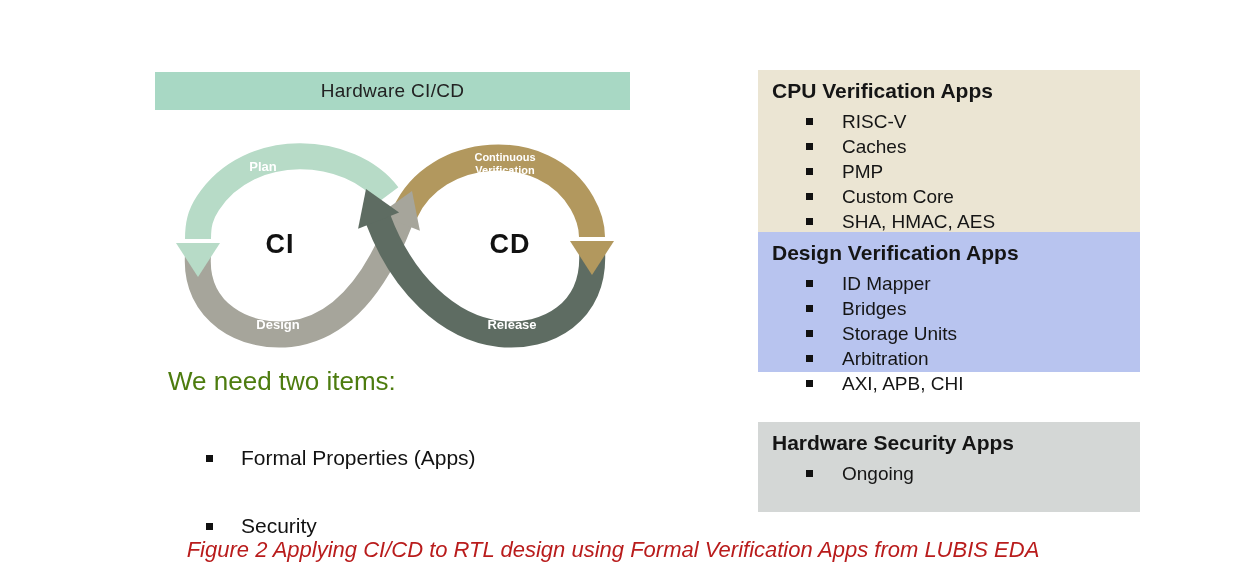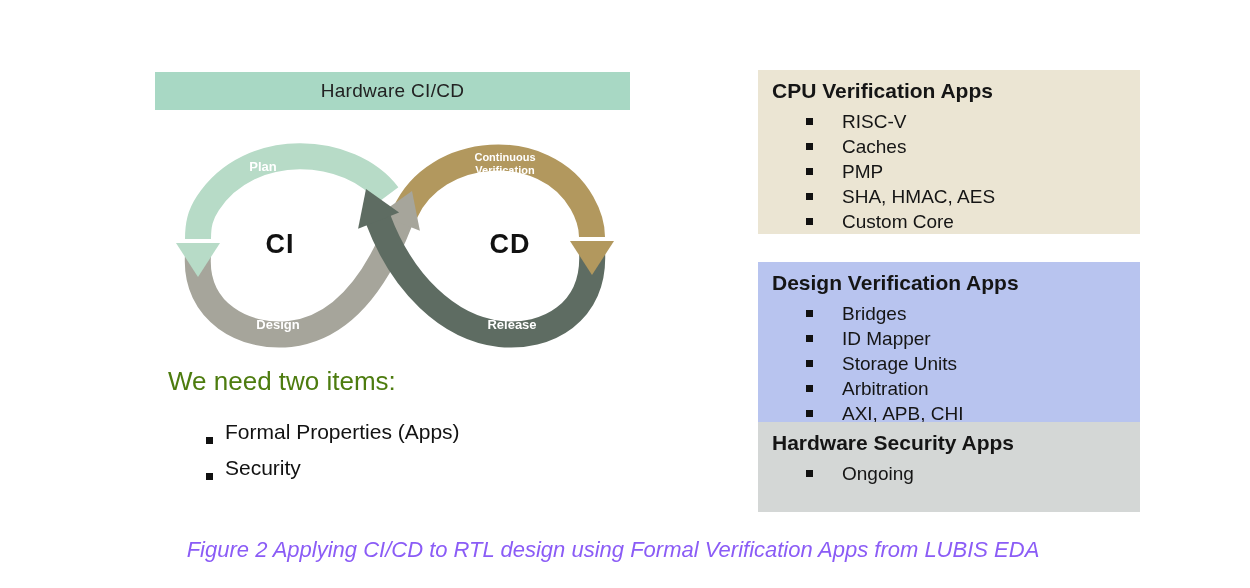--- a/index.html
+++ b/index.html
@@ -14,34 +14,34 @@
     font-size:19px;color:#222;letter-spacing:.3px;
   }
   #loop-svg{position:absolute;left:150px;top:125px;}
   .band{fill:none;stroke-linecap:butt;}
   .loop-label{font-size:13px;font-weight:bold;}
   .loop-label-small{font-size:11px;font-weight:bold;}
   .loop-big{font-size:27px;font-weight:bold;letter-spacing:1px;}
   
   .needs-title{position:absolute;left:168px;top:366px;font-size:26px;color:#4d7c0f;}
   .needs-list{position:absolute;left:206px;top:408px;margin:0;padding:0;list-style:none;}
-  .needs-list .li-row{display:flex;align-items:flex-end;gap:12px;height:36px;font-size:21px;color:#121212;}
+  .needs-list .li-row{display:flex;align-items:center;gap:28px;height:36px;font-size:21px;color:#121212;margin-top:32px;}
   .sq{width:7px;height:7px;background:#111;flex:0 0 auto;}
   
   .panel{position:absolute;left:758px;width:382px;box-sizing:border-box;padding:9px 11px 6px 14px;}
   .panel-cpu{top:70px;height:164px;}
-  .panel-design{top:262px;height:164px;}
+  .panel-design{top:232px;height:140px;}
   .panel-security{top:422px;height:90px;}
   .panel-title{margin:0;font-size:21px;font-weight:bold;color:#151515;}
   .panel-list{margin:6px 0 0 0;padding:0 0 0 34px;list-style:none;}
   .panel-list .li-row{display:flex;align-items:center;gap:29px;height:25px;font-size:19px;color:#151515;}
   
   .caption{
     position:absolute;left:0;top:537px;width:1226px;text-align:center;
-    font-size:22px;font-style:italic;color:#8b5cf6;
+    font-size:22px;font-style:italic;color:#b91c1c;
   }
 </style>
 </head>
 <body>
 
 <div id="page">
 
   <div class="hw-header" style="background: rgb(168, 216, 196);">Hardware CI/CD</div>
 
   <svg id="loop-svg" width="490" height="235" viewBox="0 0 490 235">
@@ -88,39 +88,39 @@
       <li class="li-row">
         <span class="sq"></span>
         <span>Caches</span>
       </li>
       <li class="li-row">
         <span class="sq"></span>
         <span>PMP</span>
       </li>
       <li class="li-row">
         <span class="sq"></span>
-        <span>SHA, HMAC, AES</span>
+        <span>Custom Core</span>
       </li>
       <li class="li-row">
         <span class="sq"></span>
-        <span>Custom Core</span>
+        <span>SHA, HMAC, AES</span>
       </li>
     </ul>
   </section>
 
   <section class="panel panel-design" style="background: rgb(184, 196, 239);">
     <h2 class="panel-title">Design Verification Apps</h2>
     <ul class="panel-list">
       <li class="li-row">
         <span class="sq"></span>
-        <span>Bridges</span>
+        <span>ID Mapper</span>
       </li>
       <li class="li-row">
         <span class="sq"></span>
-        <span>ID Mapper</span>
+        <span>Bridges</span>
       </li>
       <li class="li-row">
         <span class="sq"></span>
         <span>Storage Units</span>
       </li>
       <li class="li-row">
         <span class="sq"></span>
         <span>Arbitration</span>
       </li>
       <li class="li-row">

